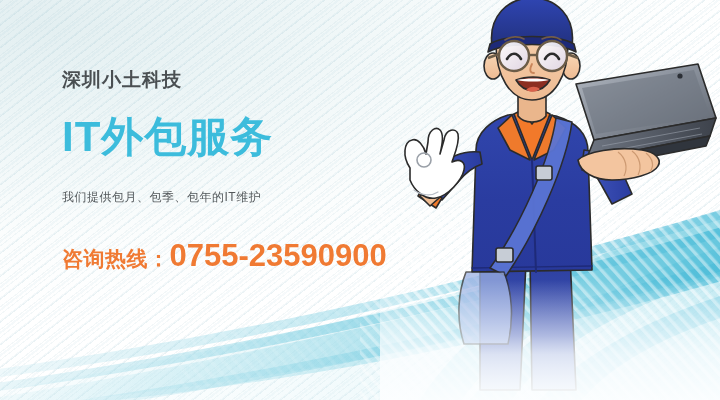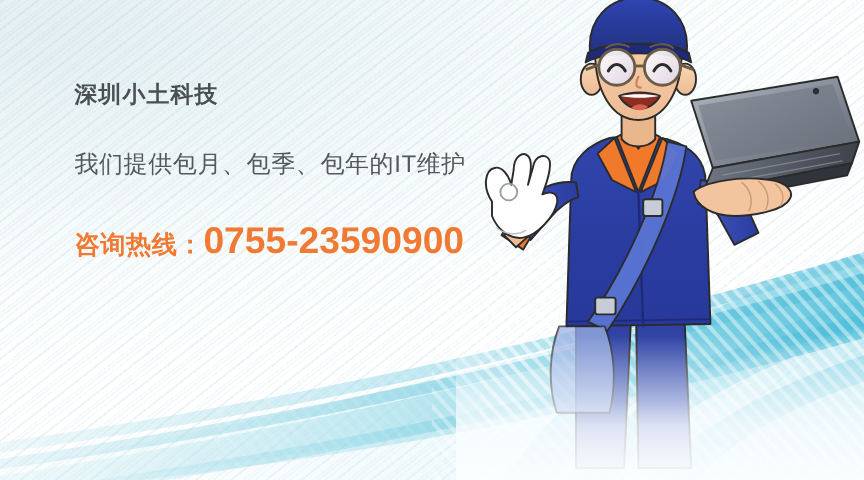--- a/index.html
+++ b/index.html
@@ -50,21 +50,21 @@
     font-size:19px; font-weight:700; color:#4a4f52;
     letter-spacing:1px; line-height:1.3;
   }
   .headline {
     margin-top:22px;
     font-size:42px; font-weight:700; color:#3cbcdc;
     letter-spacing:1px; line-height:1.05;
   }
   .subtitle {
     margin-top:30px;
-    font-size:20px; font-weight:400; color:#53585b;
+    font-size:12px; font-weight:400; color:#53585b;
     letter-spacing:0.5px; line-height:1.4;
   }
   .hotline {
     margin-top:30px;
     font-size:21px; font-weight:700; color:#f07a33;
     letter-spacing:0.5px; line-height:1.3;
     white-space:nowrap;
   }
   .hotline .num { font-size:31px; letter-spacing:0px; }
 
@@ -310,19 +310,20 @@
         </g>
       </g>
 
     </svg>
   </div>
 
   <div class="fig-fade"></div>
 
   <div class="text-col">
     <div class="brand">深圳小土科技</div>
+    <div class="headline">IT外包服务</div>
     <div class="subtitle">我们提供包月、包季、包年的IT维护</div>
     <div class="hotline">
       <span>咨询热线：</span><span class="num">0755-23590900</span>
     </div>
   </div>
 
 </div>
 
 </body></html>

